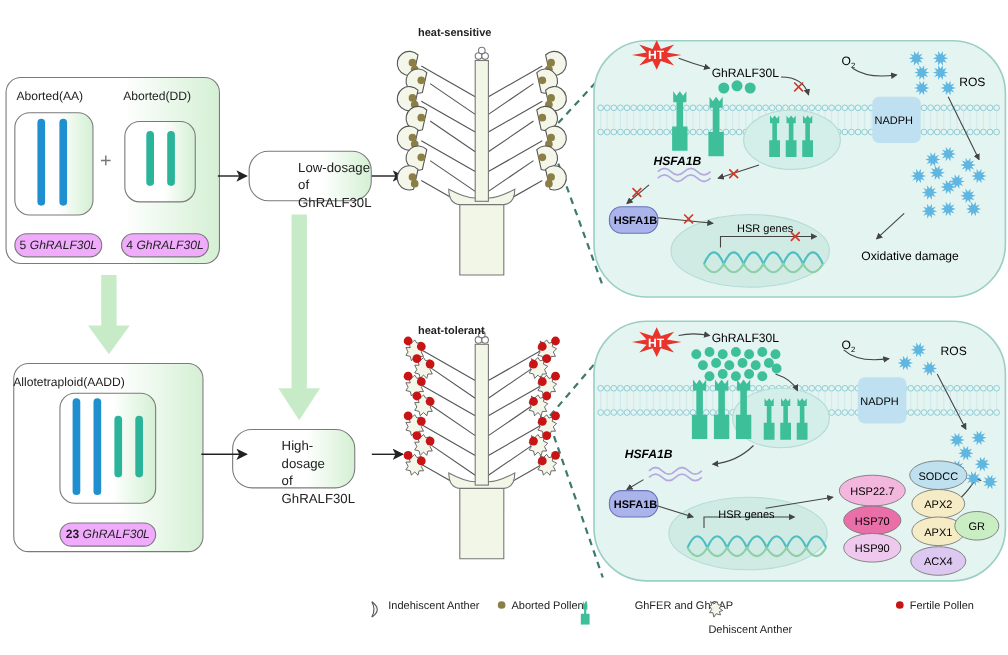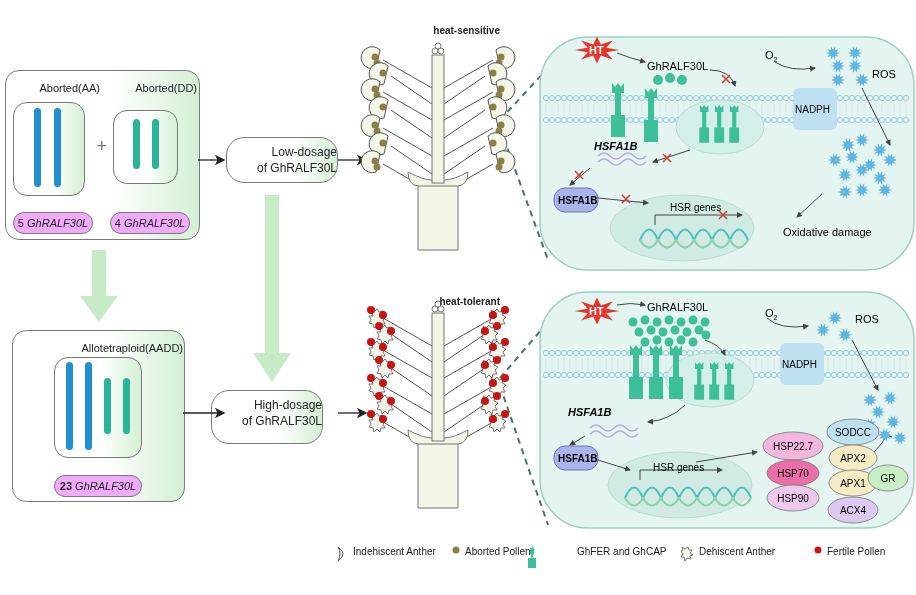--- a/index.html
+++ b/index.html
@@ -6,24 +6,24 @@
   body { width: 916px; height: 595px; position: relative; overflow: hidden;
          font-family: "Liberation Sans", sans-serif; color: #222; }
   .abs { position: absolute; }
   .panel { position: absolute; border: 1.2px solid #7a7a7a; border-radius: 14px;
            background: linear-gradient(90deg, #ffffff 55%, #d4f0d4 100%); }
   .inner-box { position: absolute; border: 1.2px solid #7a7a7a; border-radius: 14px;
                background: linear-gradient(90deg, #ffffff 55%, #d4f0d4 100%); }
   .pill { position: absolute; border: 1.2px solid #7a7a7a; border-radius: 14px; background: #f0abfc;
           font-size: 11px; text-align: center; line-height: 20px; height: 20px; }
   .pill i { font-style: italic; }
-  .lbl { position: absolute; font-size: 11px; text-align: right; white-space: nowrap; }
+  .lbl { position: absolute; font-size: 11px; text-align: left; white-space: nowrap; }
   .dose { position: absolute; border: 1.2px solid #7a7a7a; border-radius: 18px;
           background: linear-gradient(90deg, #ffffff 60%, #d4f0d4 100%);
-          font-size: 12px; text-align: right; line-height: 16px; padding-top: 6px; box-sizing: border-box; }
+          font-size: 12px; text-align: left; line-height: 16px; padding-top: 6px; box-sizing: border-box; padding-left: 44px; }
   .chrom { position: absolute; border-radius: 5px; }
   .blue { background: #1f8fd0; }
   .teal { background: #2ab59a; }
   svg text { font-family: "Liberation Sans", sans-serif; }
   .legend-item { position: absolute; font-size: 10px; white-space: nowrap; display: flex; align-items: flex-start; gap: 5px; top: 546px; }
 </style>
 </head>
 <body>
 
 <div class="panel" style="left:5px;top:70px;width:193px;height:168px;"></div>
@@ -782,21 +782,21 @@
       <circle cx="4" cy="4" r="3.5" fill="#8c7f45"></circle>
     </svg>
   <span>Aborted Pollen</span>
 </div>
 <div class="legend-item" style="left:527px;gap:40px;">
   <svg width="10" height="22">
       <path d="M3,0 L4,3 L6,0 L7,3 L7,8 L6,8 L6,12 L9,12 L9,22 L1,22 L1,12 L4,12 L4,8 L3,8 z" fill="#3dbf9a"></path>
     </svg>
   <span>GhFER and GhCAP</span>
 </div>
-<div class="legend-item" style="left:680px;">
+<div class="legend-item" style="left:644px;flex-direction:column;">
   <svg width="14" height="16">
       <path d="M2,1 L5,3 L8,1 L9,4 L12,4 L10,7 L13,9 L10,10 L11,13 L7,12 L5,15 L4,11 L1,11 L3,8 L1,5 L3,4 z" fill="#f4f6ea" stroke="#555" stroke-width="0.8"></path>
     </svg>
   <span>Dehiscent Anther</span>
 </div>
 <div class="legend-item" style="left:814px;">
   <svg width="8" height="8">
       <circle cx="4" cy="4" r="3.5" fill="#c81414"></circle>
     </svg>
   <span>Fertile Pollen</span>

